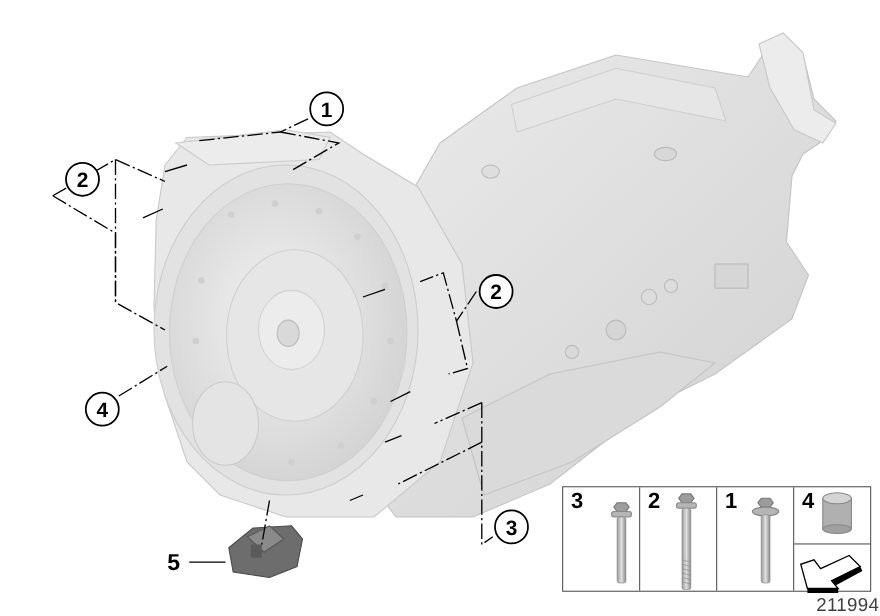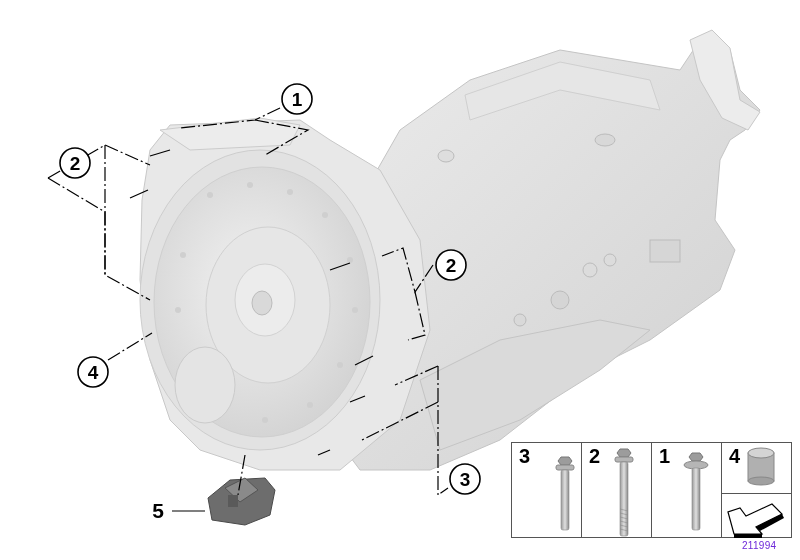--- a/index.html
+++ b/index.html
@@ -7,21 +7,21 @@
   #diagram { position:absolute; left:0; top:0; width:800px; height:560px; }
   .callout-num { font-family:"Liberation Sans", sans-serif; font-weight:bold; font-size:19px; fill:#000; }
   .label-plain { font-family:"Liberation Sans", sans-serif; font-weight:bold; font-size:21px; fill:#000; }
   #parts-table { position:absolute; left:511px; top:442px; width:281px; height:96px; border:1px solid #555; box-sizing:border-box; display:flex; background:#fff; }
   .cell { position:relative; border-right:1px solid #555; box-sizing:border-box; height:100%; }
   .cell:last-child { border-right:none; }
   .cell-num { position:absolute; left:7px; top:2px; font-weight:bold; font-size:20px; color:#000; }
   .col4 { display:flex; flex-direction:column; }
   .col4 .half { position:relative; flex:1; box-sizing:border-box; }
   .col4 .half.top { border-bottom:1px solid #555; }
-  #ref-number { position:absolute; left:742px; top:540px; font-size:10px; color:#6d28d9; letter-spacing:0.3px; }
+  #ref-number { position:absolute; left:742px; top:540px; font-size:17px; color:#404040; letter-spacing:0.3px; }
 </style>
 </head>
 <body>
 
 <svg id="diagram" viewBox="0 0 800 560" xmlns="http://www.w3.org/2000/svg">
   <defs>
     <radialGradient id="gDisk" cx="45%" cy="45%" r="60%">
       <stop offset="0%" stop-color="#f2f2f2"></stop>
       <stop offset="100%" stop-color="#d2d2d2"></stop>
     </radialGradient>

